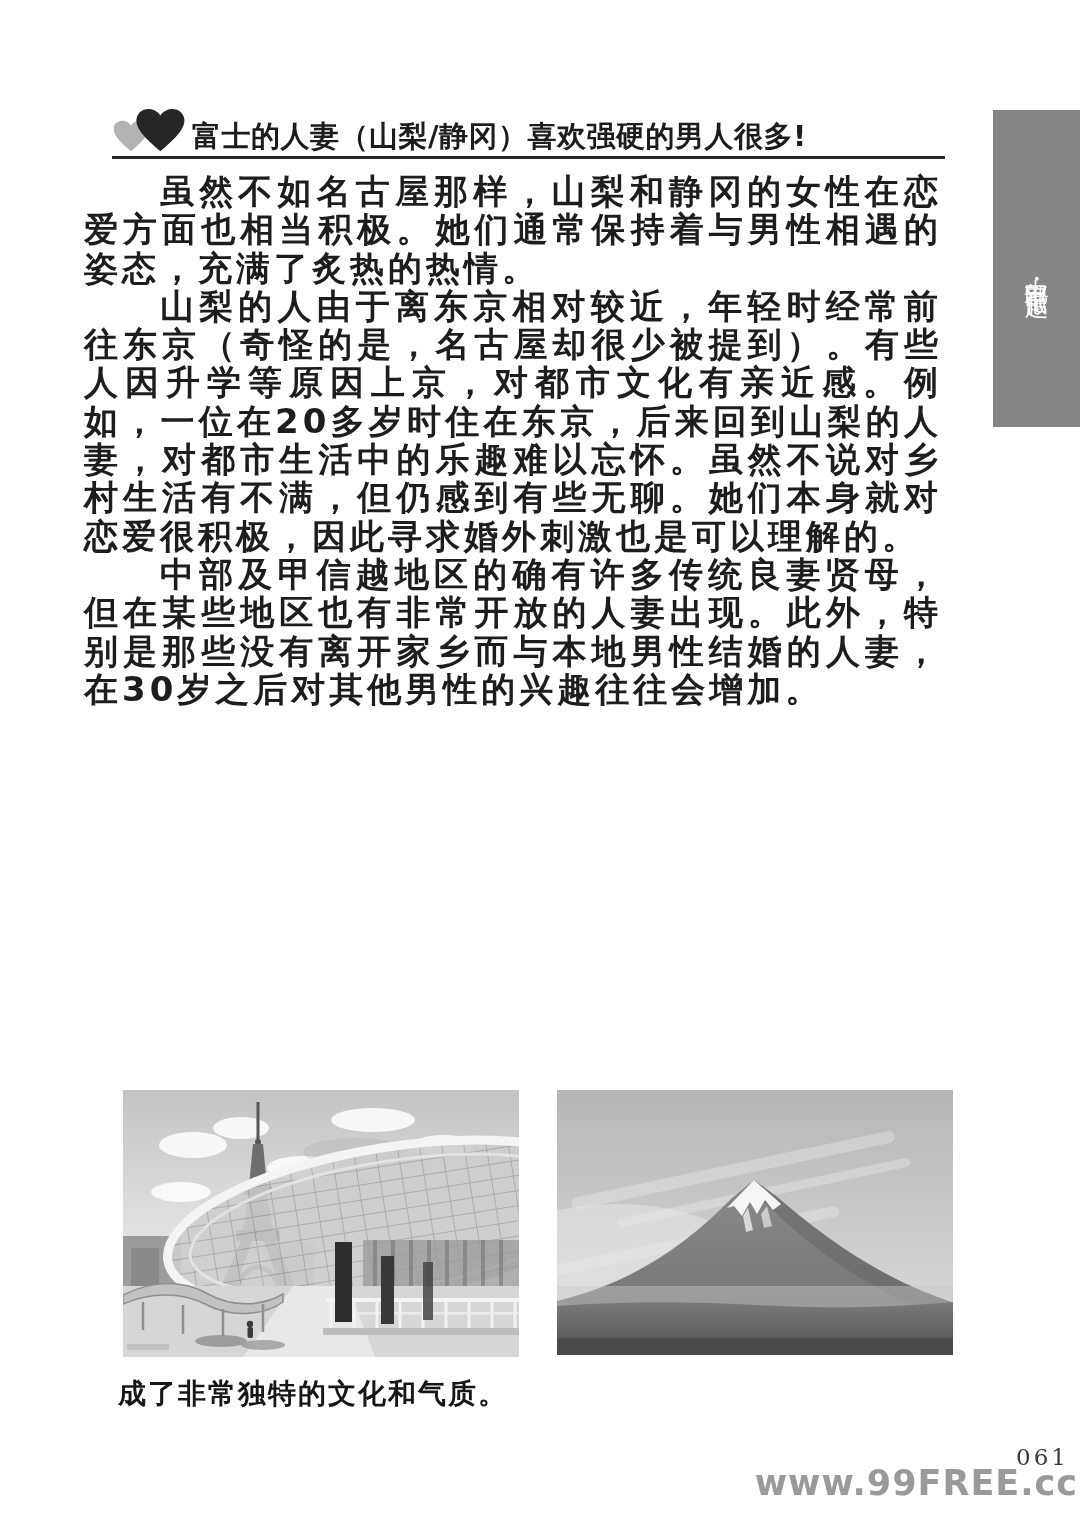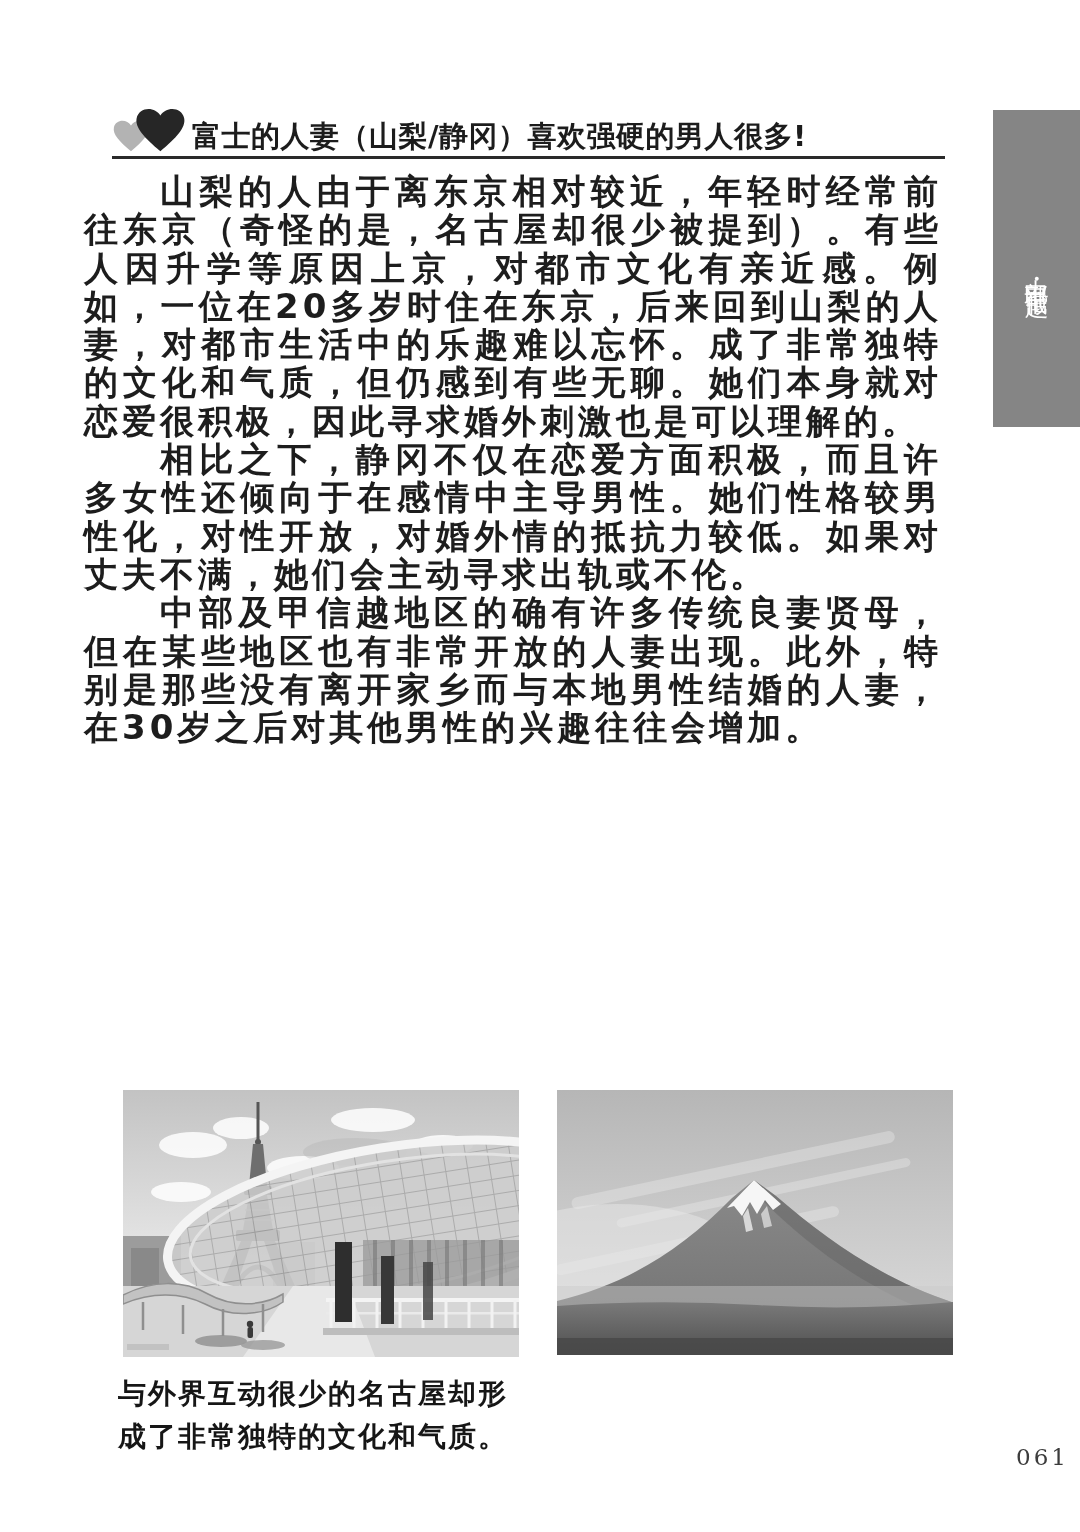--- a/index.html
+++ b/index.html
@@ -71,22 +71,22 @@
       <path id="heartShape" d="M20,8 C16,1 4,1 2,10 C0.5,17 8,25 20,35 C32,25 39.5,17 38,10 C36,1 24,1 20,8 Z"></path>
     </defs>
     <use href="#heartShape" transform="translate(2,15) scale(0.95)" fill="#b3b3b3"></use>
     <use href="#heartShape" transform="translate(24,2) scale(1.32)" fill="#262626"></use>
   </svg>
 
   <div class="page-title">富士的人妻（山梨/静冈）喜欢强硬的男人很多!</div>
   <div class="header-rule"></div>
 
   <div class="article">
-    <p>山梨的人由于离东京相对较近，年轻时经常前往东京（奇怪的是，名古屋却很少被提到）。有些人因升学等原因上京，对都市文化有亲近感。例如，一位在20多岁时住在东京，后来回到山梨的人妻，对都市生活中的乐趣难以忘怀。成了非常独特的文化和气质，但仍感到有些无聊。她们本身就对恋爱很积极，因此寻求婚外刺激也是可以理解的。</p>
-    <p>相比之下，静冈不仅在恋爱方面积极，而且许多女性还倾向于在感情中主导男性。她们性格较男性化，对性开放，对婚外情的抵抗力较低。如果对丈夫不满，她们会主动寻求出轨或不伦。</p>
+    <p>虽然不如名古屋那样，山梨和静冈的女性在恋爱方面也相当积极。她们通常保持着与男性相遇的姿态，充满了炙热的热情。</p>
+    <p>山梨的人由于离东京相对较近，年轻时经常前往东京（奇怪的是，名古屋却很少被提到）。有些人因升学等原因上京，对都市文化有亲近感。例如，一位在20多岁时住在东京，后来回到山梨的人妻，对都市生活中的乐趣难以忘怀。虽然不说对乡村生活有不满，但仍感到有些无聊。她们本身就对恋爱很积极，因此寻求婚外刺激也是可以理解的。</p>
     <p>中部及甲信越地区的确有许多传统良妻贤母，但在某些地区也有非常开放的人妻出现。此外，特别是那些没有离开家乡而与本地男性结婚的人妻，在30岁之后对其他男性的兴趣往往会增加。</p>
   </div>
 
   <div class="side-tab">
     <span class="tab-label">中部・甲信越</span>
   </div>
 
   <div class="photo photo-left">
     <svg viewBox="0 0 396 267" preserveAspectRatio="none">
       <defs>
@@ -197,19 +197,19 @@
       <polygon points="186,126 191,118 196,140 189,142" fill="#ededed" opacity="0.8"></polygon>
       <polygon points="204,124 210,116 215,136 207,138" fill="#e8e8e8" opacity="0.7"></polygon>
 
       <rect x="0" y="196" width="396" height="26" fill="#c9c9c9" opacity="0.45"></rect>
       <path d="M0,216 Q100,209 200,215 T396,212 L396,265 L0,265 Z" fill="url(#fg)"></path>
       <rect x="0" y="248" width="396" height="17" fill="#474747" opacity="0.8"></rect>
     </svg>
   </div>
 
   <div class="caption caption-left">
-    <div>与外界互动很少的名古屋却形</div>
     <div>成了非常独特的文化和气质。</div>
   </div>
 
   <div class="page-number">061</div>
+  <div class="watermark">www.99FREE.cc</div>
 
 </div>
 
 </body></html>

